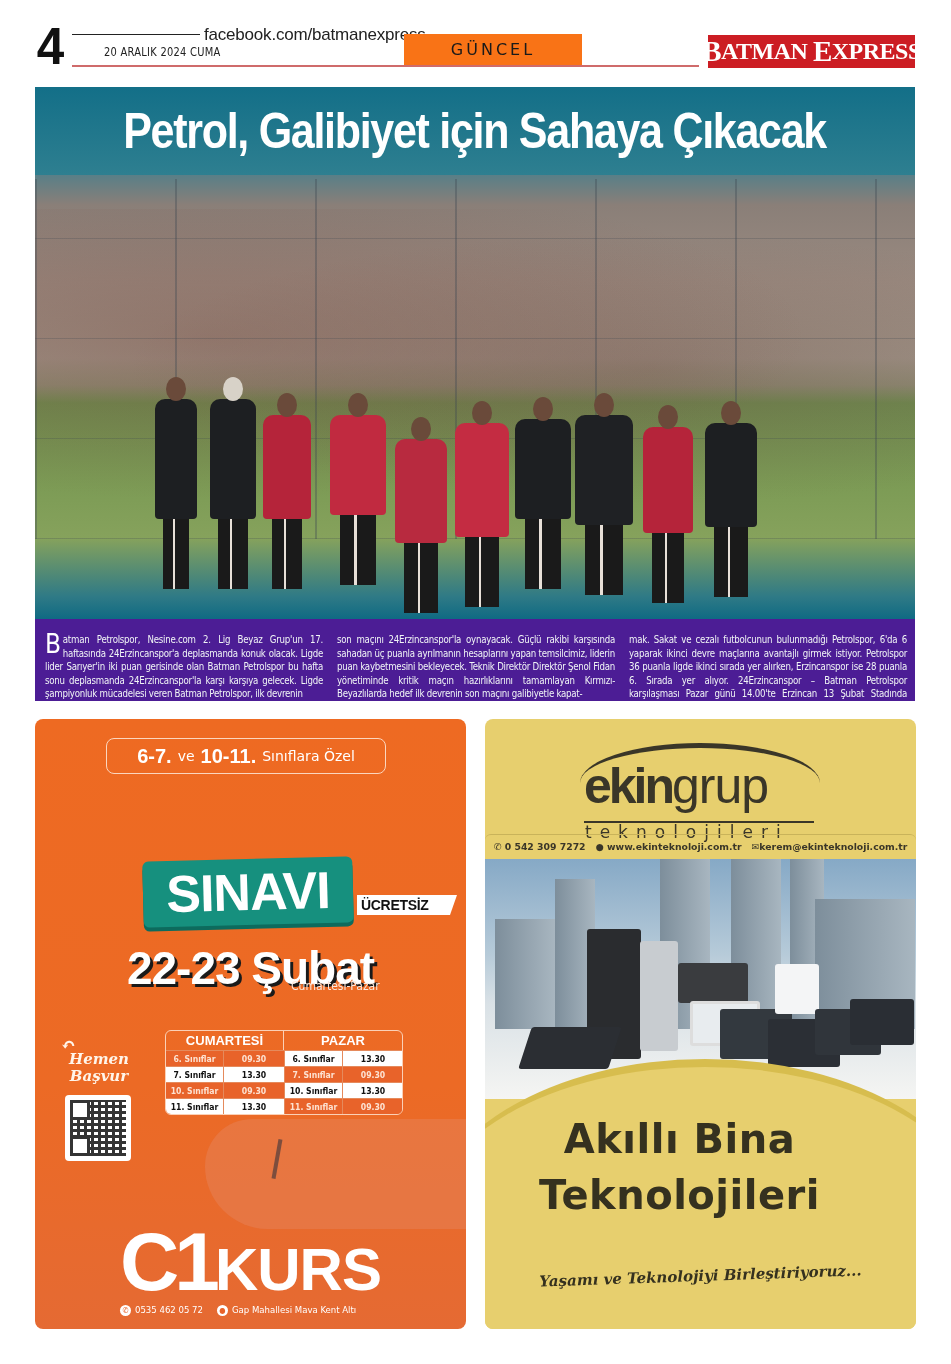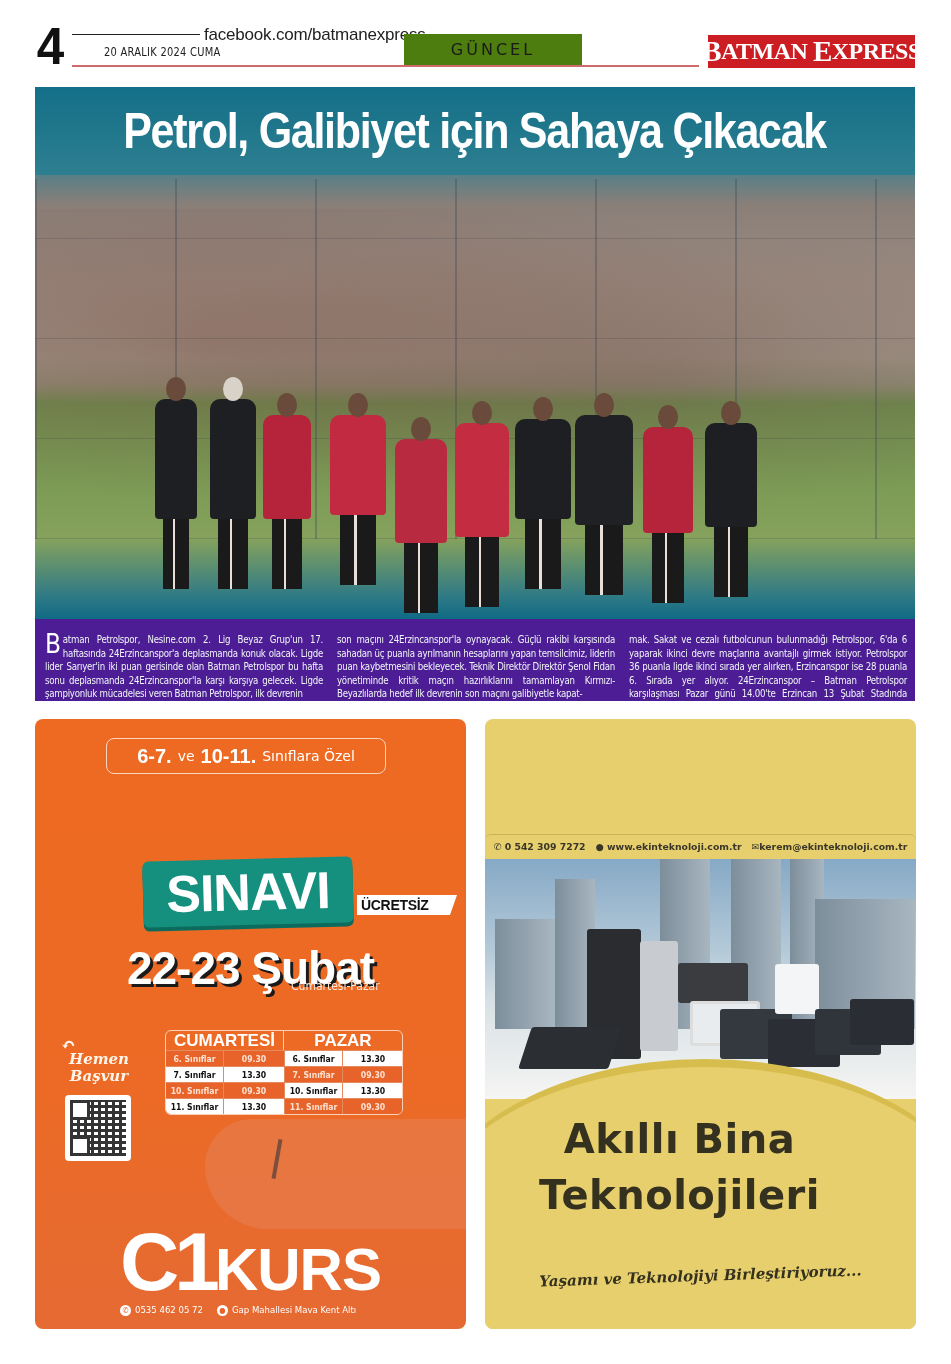--- a/index.html
+++ b/index.html
@@ -5,21 +5,21 @@
   * { box-sizing: border-box; margin: 0; padding: 0; }
   html, body { width: 951px; height: 1364px; background: #ffffff; overflow: hidden; }
   body { position: relative; font-family: "DejaVu Sans", sans-serif; color: #111; }
 
   
   .page-number { position: absolute; left: 36px; top: 22px; font-family: "Liberation Sans", sans-serif; font-weight: 700; font-size: 52px; line-height: 48px; color: #111; letter-spacing: -2px; transform: scaleX(0.95); }
   .fb-rule { position: absolute; left: 72px; top: 34px; width: 128px; height: 1px; background: #222; }
   .fb-link { position: absolute; left: 204px; top: 25px; font-family: "Liberation Sans", sans-serif; font-size: 17px; color: #222; letter-spacing: -0.2px; }
   .date { position: absolute; left: 104px; top: 44px; font-family: "DejaVu Sans Condensed", "DejaVu Sans", sans-serif; font-size: 12.5px; color: #222; letter-spacing: 0.3px; transform: scaleX(0.88); transform-origin: left; }
   .header-rule { position: absolute; left: 72px; top: 65px; width: 627px; height: 2px; background: #cf6b6b; }
-  .section-tab { position: absolute; left: 404px; top: 34px; width: 178px; height: 31px; background: #4d7c0f; display: flex; align-items: center; justify-content: center; font-family: "DejaVu Sans", sans-serif; font-size: 16px; letter-spacing: 3px; color: #1a1a1a; }
+  .section-tab { position: absolute; left: 404px; top: 34px; width: 178px; height: 31px; background: #f97316; display: flex; align-items: center; justify-content: center; font-family: "DejaVu Sans", sans-serif; font-size: 16px; letter-spacing: 3px; color: #1a1a1a; }
   .brand-logo { position: absolute; left: 708px; top: 35px; width: 207px; height: 33px; background: #cc1d23; color: #fff; display: flex; align-items: center; justify-content: center; font-family: "Liberation Serif", serif; font-weight: 700; font-size: 24px; letter-spacing: -0.5px; }
   .brand-logo .big { font-size: 29px; }
 
   
   .hero { position: absolute; left: 35px; top: 87px; width: 880px; height: 614px; background: #4c1d95; overflow: hidden; }
   .hero-title { position: absolute; left: 0; top: 0; width: 880px; height: 88px; background: linear-gradient(#136f88, #2e7f90); display: flex; align-items: center; justify-content: center; }
   .hero-title h1 { font-family: "Liberation Sans", sans-serif; font-weight: 700; font-size: 50px; color: #fff; letter-spacing: -1.5px; transform: scaleX(0.86); white-space: nowrap; }
   .photo { position: absolute; left: 0; top: 82px; width: 880px; height: 450px; overflow: hidden;
     background: linear-gradient(180deg, #4f7f8a 0%, #8a7f78 8%, #9a8a80 25%, #a09488 42%, #8f8c74 48%, #6e8b4e 52%, #7c9b55 70%, #86a25c 82%, #2f7a86 95%, #0f6a83 100%); }
   .photo .fence { position: absolute; left: 0; top: 10px; width: 880px; height: 360px; background-image: repeating-linear-gradient(90deg, rgba(60,70,80,0.35) 0 2px, transparent 2px 140px), repeating-linear-gradient(0deg, rgba(60,70,80,0.25) 0 1px, transparent 1px 100px); }
@@ -46,21 +46,21 @@
   .date-sub { position: absolute; left: 256px; top: 260px; font-family: "DejaVu Sans Condensed", "DejaVu Sans", sans-serif; font-size: 12px; color: #fde8dc; }
   .basvur { position: absolute; left: 26px; top: 320px; width: 76px; color: #fff5ea; text-align: center; font-family: "DejaVu Serif", serif; font-style: italic; font-weight: 700; font-size: 15px; line-height: 17px; }
   .basvur .arrow { display: block; font-size: 18px; text-align: left; line-height: 12px; }
   .qr { position: absolute; left: 30px; top: 376px; width: 66px; height: 66px; background: #fff; border-radius: 4px; padding: 5px; }
   .qr-grid { width: 100%; height: 100%; background-image: repeating-linear-gradient(90deg, #111 0 3px, transparent 3px 7px), repeating-linear-gradient(0deg, #111 0 3px, transparent 3px 6px); opacity: 0.85; position: relative; }
   .qr-grid::before, .qr-grid::after { content: ""; position: absolute; width: 14px; height: 14px; border: 3px solid #111; background: #fff; }
   .qr-grid::before { left: 0; top: 0; }
   .qr-grid::after { left: 0; bottom: 0; }
   .sched { position: absolute; left: 130px; top: 311px; width: 238px; border: 1.5px solid #fbd0b6; border-radius: 6px; overflow: hidden; }
   .sched-head { display: grid; grid-template-columns: 1fr 1fr; }
-  .sched-head div { text-align: center; font-family: "Liberation Sans", sans-serif; font-weight: 700; font-size: 17px; color: #fff; height: 19px; line-height: 19px; }
+  .sched-head div { text-align: center; font-family: "Liberation Sans", sans-serif; font-weight: 700; font-size: 13px; color: #fff; height: 19px; line-height: 19px; }
   .sched-head div:first-child { border-right: 1.5px solid #fbd0b6; }
   .sched-row { display: grid; grid-template-columns: 58px 61px 58px 61px; height: 16px; }
   .sched-row span { font-family: "DejaVu Sans Condensed", "DejaVu Sans", sans-serif; font-weight: 700; font-size: 8.6px; line-height: 16px; text-align: center; border-right: 1px solid #e58a5c; border-top: 1px solid #e58a5c; }
   .cell-o { background: #e8632a; color: #fde2d2; }
   .cell-w { background: #fff; color: #111; }
   .c1kurs { position: absolute; left: 0; top: 496px; width: 431px; text-align: center; font-family: "Liberation Sans", sans-serif; font-weight: 700; color: #fff; white-space: nowrap; }
   .c1kurs .c1 { font-size: 82px; letter-spacing: -5px; }
   .c1kurs .kurs { font-size: 60px; letter-spacing: -1px; }
   .contact-o { position: absolute; left: 85px; top: 585px; display: flex; gap: 14px; align-items: center; font-family: "DejaVu Sans Condensed", "DejaVu Sans", sans-serif; font-size: 9.5px; color: #fff; white-space: nowrap; }
   .contact-o .ico { display: inline-flex; width: 11px; height: 11px; border-radius: 50%; background: #fff; color: #e8632a; font-size: 8px; align-items: center; justify-content: center; margin-right: 4px; vertical-align: middle; }
@@ -211,20 +211,26 @@
   <div class="c1kurs">
     <span class="c1">C1</span><span class="kurs">KURS</span>
   </div>
   <div class="contact-o">
     <span><span class="ico">✆</span><span>0535 462 05 72</span></span>
     <span><span class="ico">●</span><span>Gap Mahallesi Mava Kent Altı</span></span>
   </div>
 </section>
 
 <section class="ad-yellow">
+  <div class="ekin-logo">
+    <div class="ekin-arc"></div>
+    <div class="ekin-word"><b>ekin</b><span>grup</span></div>
+    <div class="ekin-underline"></div>
+    <div class="ekin-tag">teknolojileri</div>
+  </div>
   <div class="ekin-contact">
     <span><span>✆ </span><span>0 542 309 7272</span></span>
     <span><span>● </span><span>www.ekinteknoloji.com.tr</span></span>
     <span><span>✉</span><span>kerem@ekinteknoloji.com.tr</span></span>
   </div>
   <div class="city">
     <div class="bldg" style="left:10px;width:60px;height:110px"></div>
     <div class="bldg" style="left:70px;width:40px;height:150px"></div>
     <div class="bldg" style="left:175px;width:50px;height:200px"></div>
     <div class="bldg" style="left:246px;width:50px;height:230px"></div>

